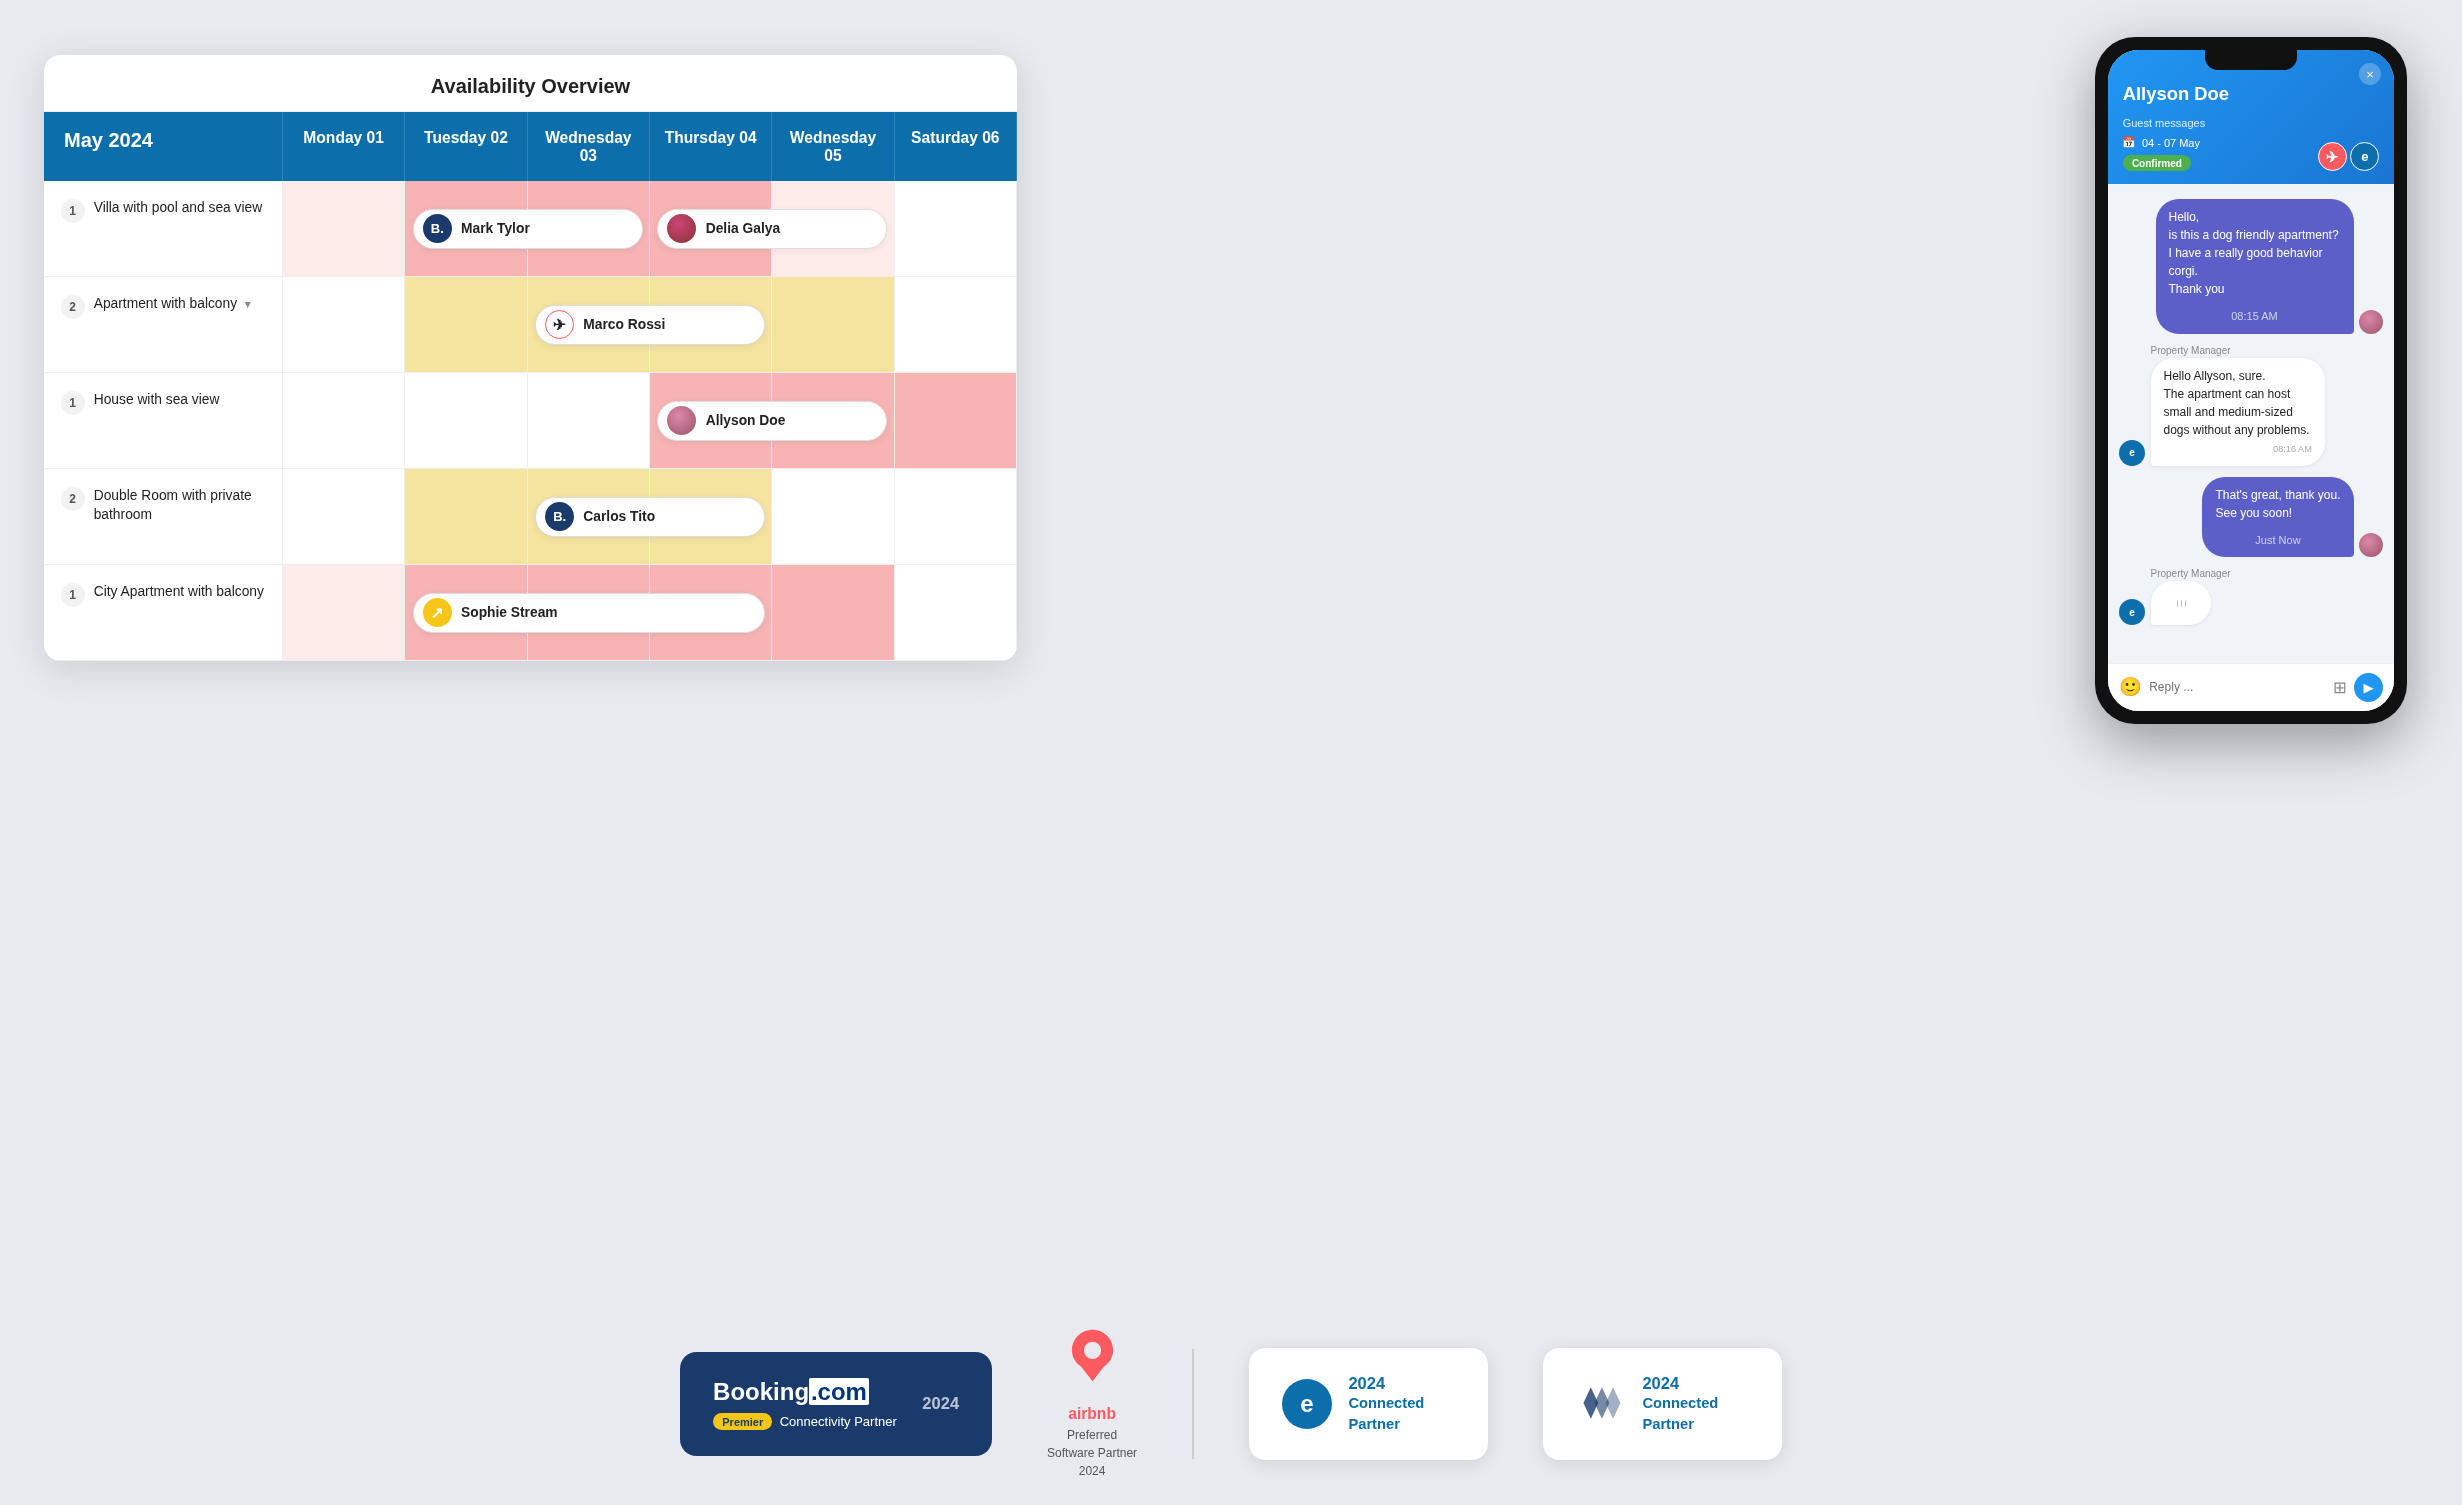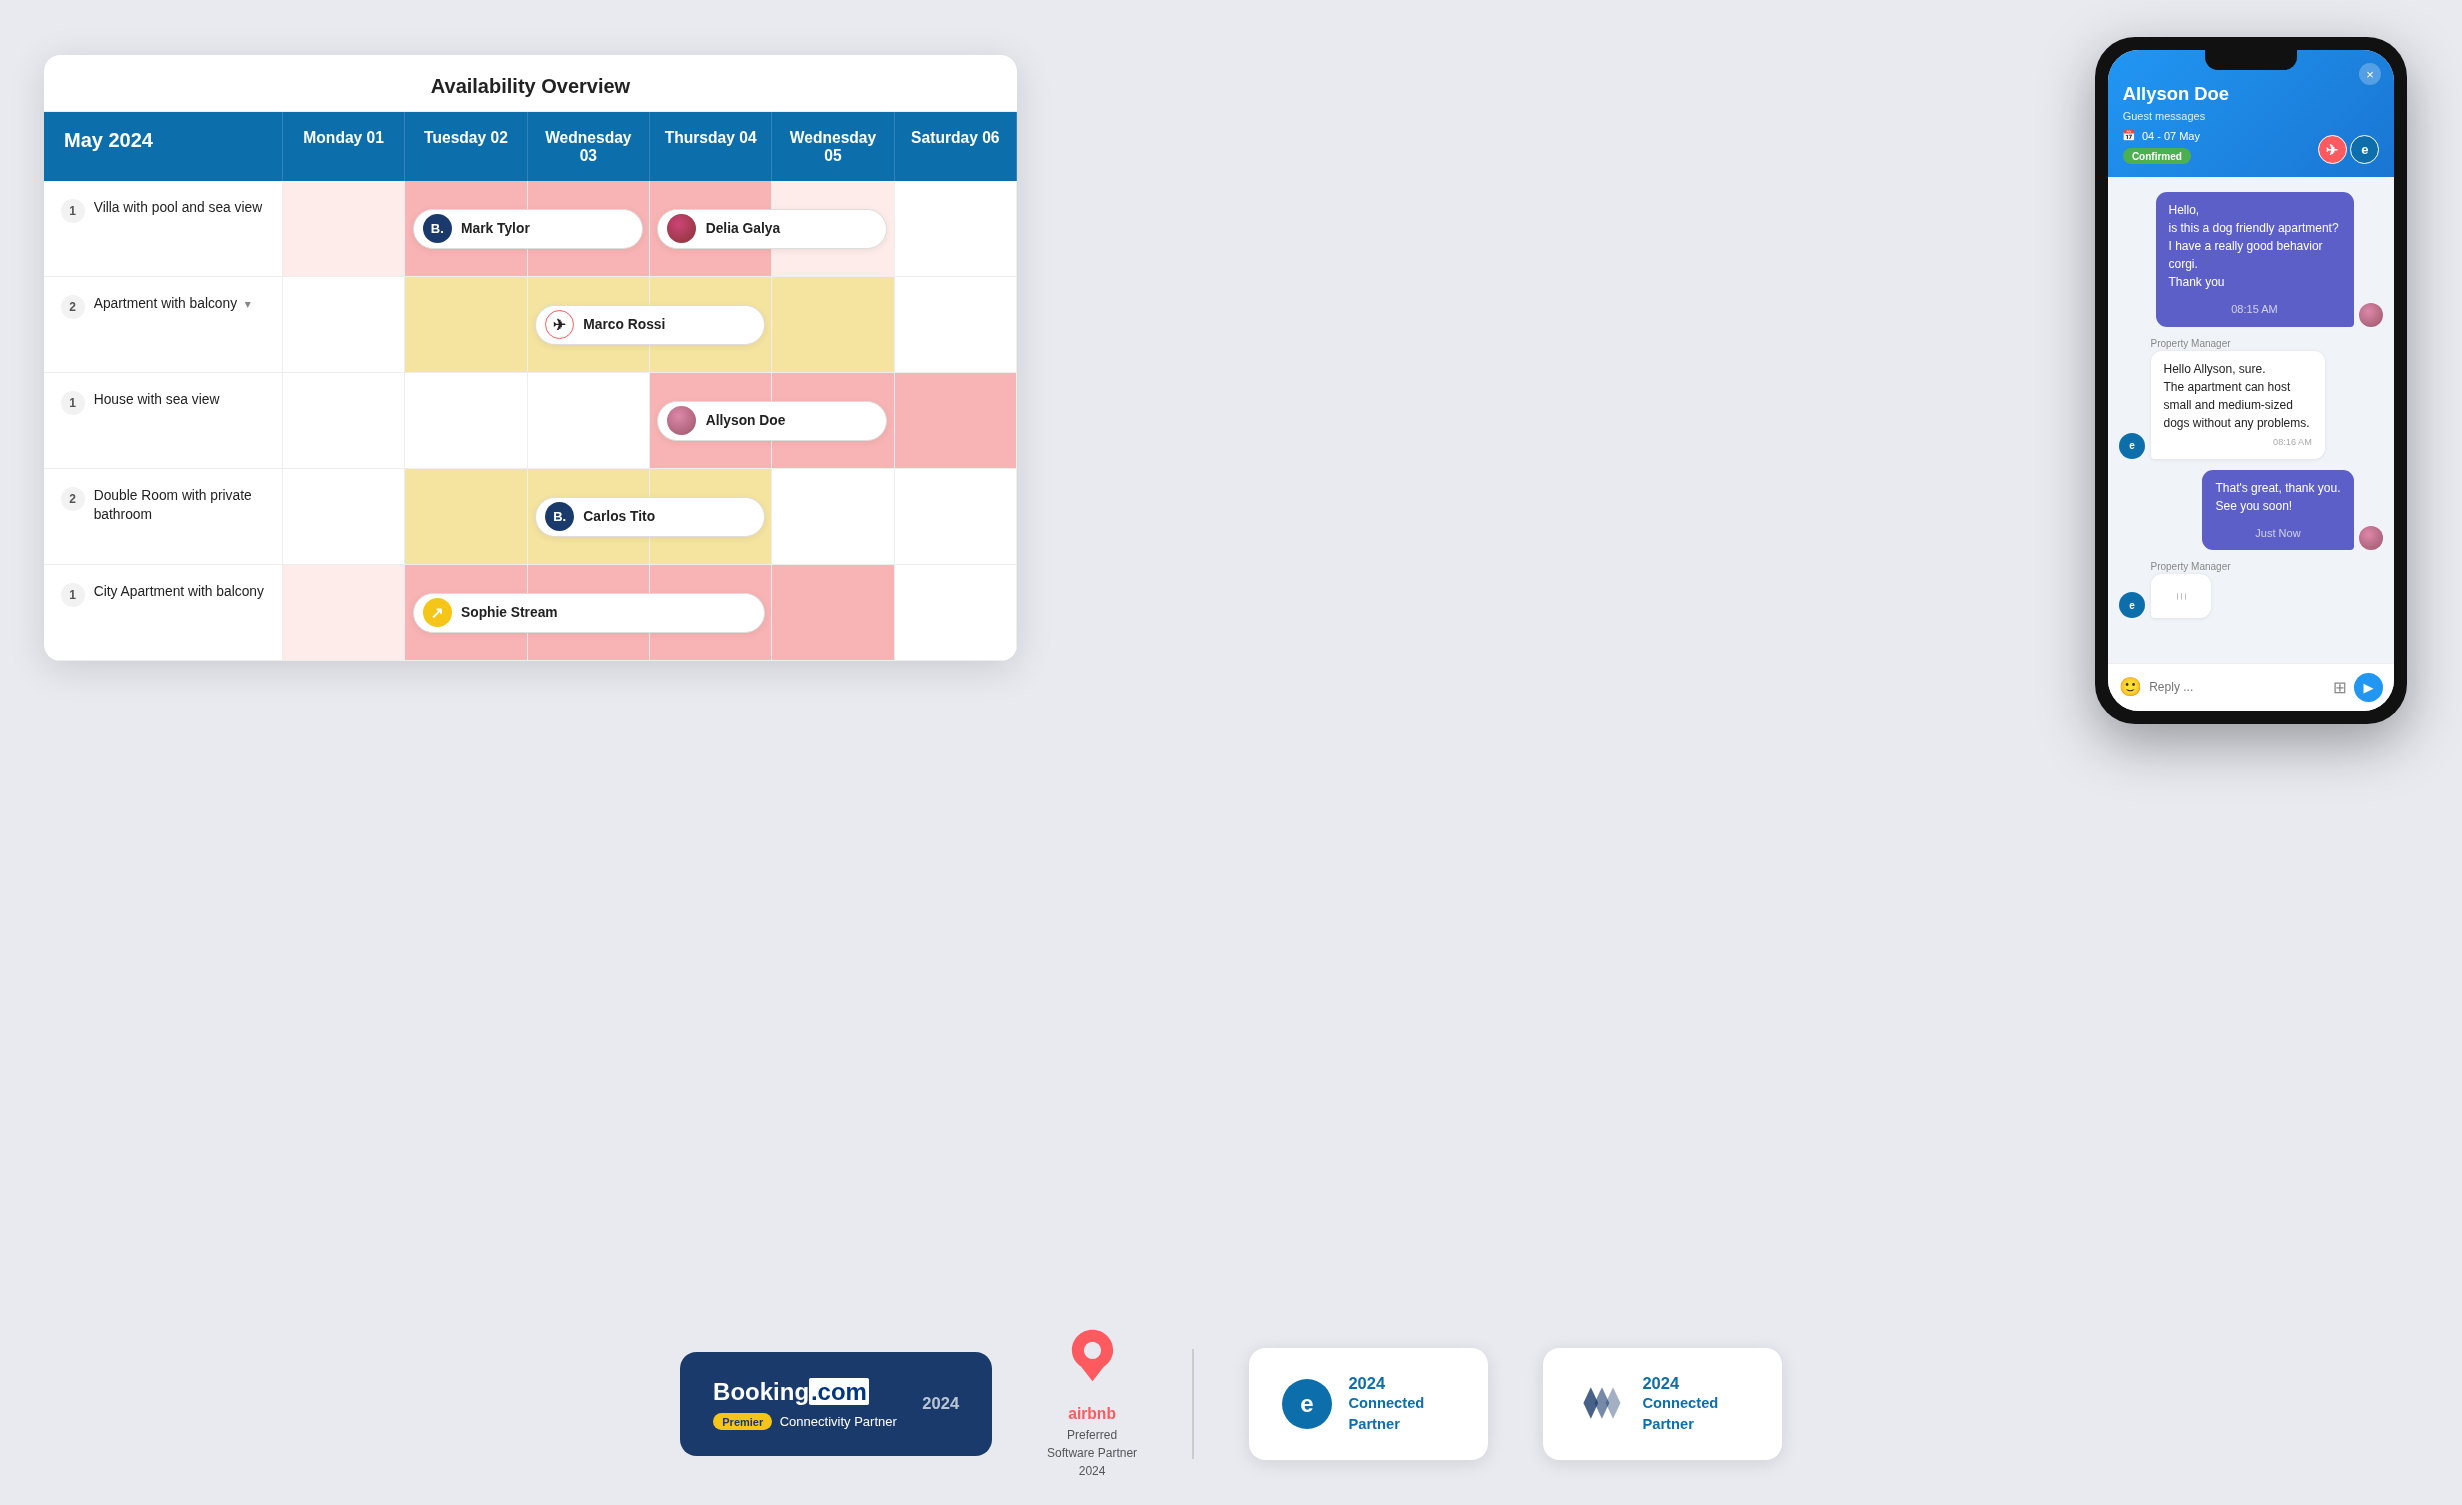--- a/index.html
+++ b/index.html
@@ -243,21 +243,21 @@
       color: #fff;
       cursor: pointer;
     }
     .chat-header-name {
       font-size: 18.4px;
       font-weight: 700;
     }
     .chat-header-sub {
       font-size: 11px;
       opacity: 0.85;
-      margin-top: 5px;
+      margin-top: 12px;
     }
     .chat-header-date-row {
       display: flex;
       align-items: center;
       gap: 5.5px;
       margin-top: 7.3px;
       font-size: 11px;
     }
     .chat-header-icons {
       position: absolute;
@@ -295,21 +295,21 @@
       flex: 1;
       overflow-y: auto;
       padding: 14.7px 11px;
       display: flex;
       flex-direction: column;
       gap: 11px;
     }
 
     .msg-bubble {
       max-width: 75%;
-      border-radius: 11px;
+      border-radius: 23px;
       padding: 9.2px 13px;
       font-size: 12px;
       line-height: 1.5;
       position: relative;
     }
     .msg-guest {
       background: #5b5fc7;
       color: #fff;
       align-self: flex-end;
       border-bottom-right-radius: 3.7px;

